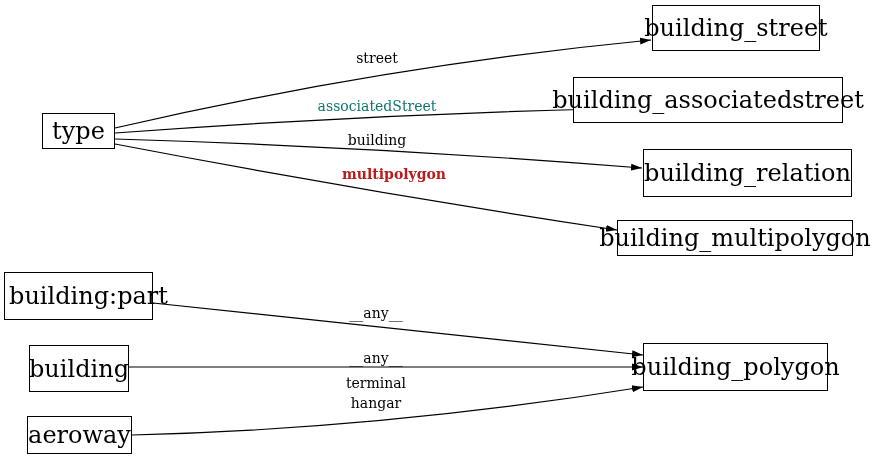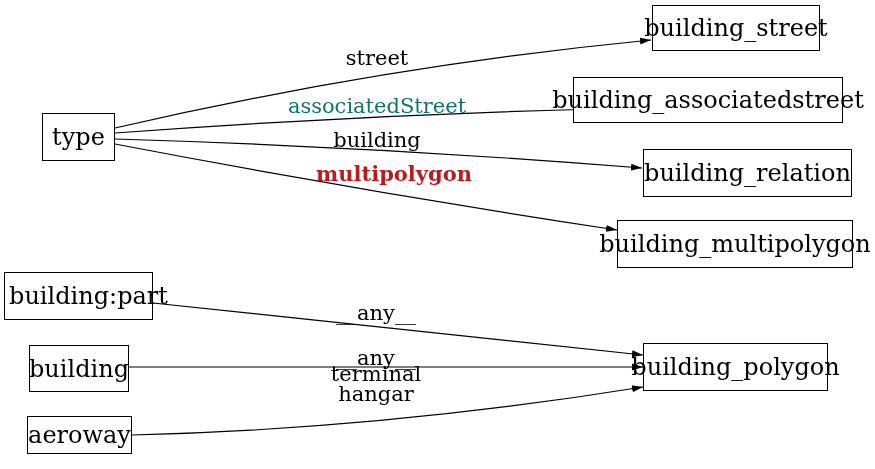--- a/index.html
+++ b/index.html
@@ -36,21 +36,21 @@
     display: flex;
     align-items: center;
     justify-content: center;
     font-size: 24px;
     line-height: 1;
     white-space: nowrap;
   }
   .edge-label {
     position: absolute;
     transform: translate(-50%, -50%);
-    font-size: 21px;
+    font-size: 14px;
     line-height: 20px;
     text-align: center;
     white-space: pre-line;
   }
 </style>
 </head>
 <body>
 
 <div class="canvas">
 
@@ -64,33 +64,33 @@
         <path d="M115,128 Q383,66 651,40" class="edge" marker-end="url(#arrowhead)" stroke="#000000"></path>
         <path d="M115,133 Q358,115 600,109" class="edge" marker-end="url(#arrowhead)" stroke="#000000"></path>
         <path d="M115,139 Q381,147 642,168" class="edge" marker-end="url(#arrowhead)" stroke="#000000"></path>
         <path d="M115,144 Q366,192 617,230" class="edge" marker-end="url(#arrowhead)" stroke="#000000"></path>
         <path d="M153,303 L643,355" class="edge" marker-end="url(#arrowhead)" stroke="#000000"></path>
         <path d="M129,367 L643,367" class="edge" marker-end="url(#arrowhead)" stroke="#000000"></path>
         <path d="M132,435 Q383,429 643,387" class="edge" marker-end="url(#arrowhead)" stroke="#000000"></path>
       </g>
   </svg>
 
-  <div class="node" style="left: 42px; top: 113px; width: 73px; height: 48px; background: rgb(255, 255, 255); border-color: rgb(0, 0, 0); justify-content: center;">
+  <div class="node" style="left: 42px; top: 113px; width: 73px; height: 36px; background: rgb(255, 255, 255); border-color: rgb(0, 0, 0); justify-content: center;">
     <span>type</span>
   </div>
   <div class="node" style="left: 652px; top: 5px; width: 168px; height: 46px; background: rgb(255, 255, 255); border-color: rgb(0, 0, 0);">
     <span>building_street</span>
   </div>
   <div class="node" style="left: 573px; top: 77px; width: 270px; height: 46px; background: rgb(255, 255, 255); border-color: rgb(0, 0, 0);">
     <span>building_associatedstreet</span>
   </div>
   <div class="node" style="left: 643px; top: 149px; width: 209px; height: 48px; background: rgb(255, 255, 255); border-color: rgb(0, 0, 0);">
     <span>building_relation</span>
   </div>
-  <div class="node" style="left: 617px; top: 220px; width: 236px; height: 48px; background: rgb(255, 255, 255); border-color: rgb(0, 0, 0); justify-content: center;">
+  <div class="node" style="left: 617px; top: 220px; width: 236px; height: 36px; background: rgb(255, 255, 255); border-color: rgb(0, 0, 0); justify-content: center;">
     <span>building_multipolygon</span>
   </div>
   <div class="node" style="left: 643px; top: 343px; width: 185px; height: 48px; background: rgb(255, 255, 255); border-color: rgb(0, 0, 0);">
     <span>building_polygon</span>
   </div>
   <div class="node" style="left: 4px; top: 272px; width: 149px; height: 48px; background: rgb(255, 255, 255); border-color: rgb(0, 0, 0); padding-left: 20px;">
     <span>building:part</span>
   </div>
   <div class="node" style="left: 29px; top: 345px; width: 100px; height: 47px; background: rgb(255, 255, 255); border-color: rgb(0, 0, 0);">
     <span>building</span>
@@ -98,16 +98,16 @@
   <div class="node" style="left: 27px; top: 416px; width: 105px; height: 38px; background: rgb(255, 255, 255); border-color: rgb(0, 0, 0);">
     <span>aeroway</span>
   </div>
 
   <div class="edge-label" style="left: 377px; top: 58px; color: rgb(0, 0, 0);">street</div>
   <div class="edge-label" style="left: 377px; top: 106px; color: #0f766e;">associatedStreet</div>
   <div class="edge-label" style="left: 377px; top: 140px; color: rgb(0, 0, 0);">building</div>
   <div class="edge-label" style="left: 394px; top: 174px; color: #b91c1c; font-weight: bold;">multipolygon</div>
   <div class="edge-label" style="left: 376px; top: 313px; color: rgb(0, 0, 0);">__any__</div>
   <div class="edge-label" style="left: 376px; top: 358px; color: rgb(0, 0, 0);">__any__</div>
-  <div class="edge-label" style="left: 376px; top: 384px; color: rgb(0, 0, 0);">terminal
+  <div class="edge-label" style="left: 376px; top: 393px; color: rgb(0, 0, 0);">terminal
 hangar</div>
 
 </div>
 
 </body></html>

